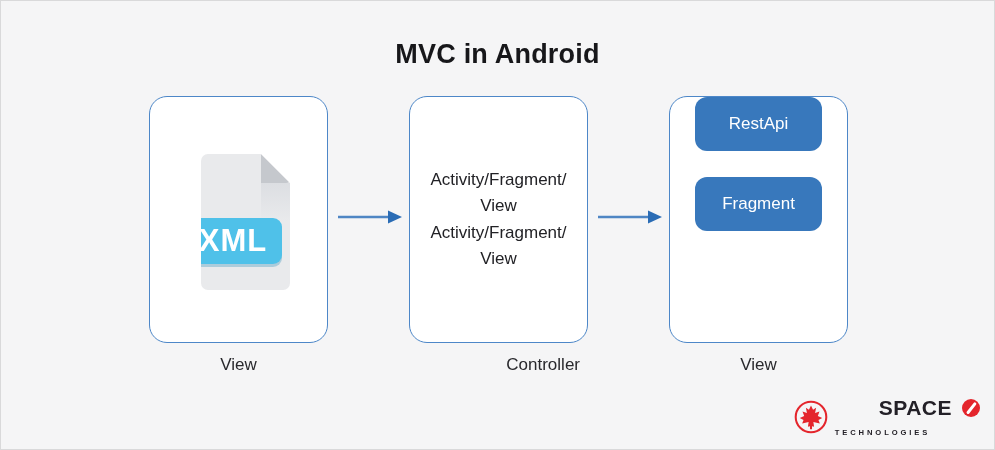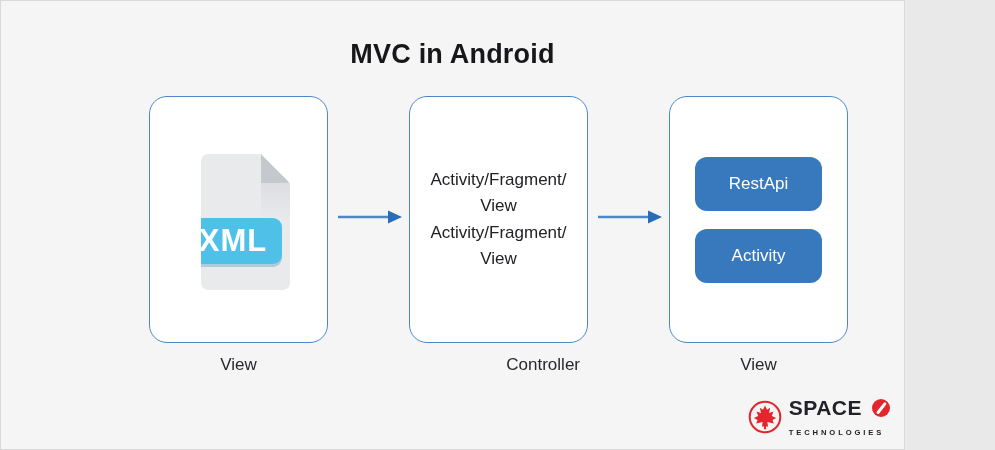--- a/index.html
+++ b/index.html
@@ -1,21 +1,21 @@
 <!DOCTYPE html>
 <html><head>
 <meta charset="utf-8">
 <style>
   * { margin: 0; padding: 0; box-sizing: border-box; }
   html, body { background: #e9e9ea; }
   body { font-family: "Liberation Sans", sans-serif; }
 
   .canvas {
     position: relative;
-    width: 905px;
+    width: 995px;
     height: 450px;
     background: #f5f5f6;
     border: 1px solid #d9d9da;
     overflow: hidden;
     padding-left: 17px;
   }
 
   .page-title {
     position: absolute;
     top: 38px;
@@ -32,21 +32,21 @@
     position: absolute;
     top: 95px;
     width: 179px;
     height: 247px;
     background: #ffffff;
     border: 1px solid #4d87c8;
     border-radius: 18px;
   }
   .box-view       { left: 148px; }
   .box-controller { left: 408px; display: flex; flex-direction: column; justify-content: center; align-items: center; }
-  .box-model      { left: 668px; display: flex; flex-direction: column; justify-content: center; align-items: center; gap: 18px; }
+  .box-model      { left: 668px; display: flex; flex-direction: column; align-items: center; gap: 26px; }
 
   .box-label {
     position: absolute;
     top: 354px;
     width: 179px;
     text-align: center;
     font-size: 17px;
     color: #29292d;
   }
   .label-view       { left: 148px; }
@@ -131,21 +131,21 @@
   
   .brand {
     position: absolute;
     right: 14px;
     bottom: 12px;
     display: flex;
     align-items: center;
     gap: 7px;
   }
   .brand-text { display: flex; flex-direction: column; }
-  .brand-name-row { display: flex; align-items: center; gap: 10px; }
+  .brand-name-row { display: flex; align-items: center; gap: 10px; margin-left: 44px; }
   .brand-name {
     font-size: 21px;
     font-weight: 700;
     letter-spacing: 0.5px;
     color: #232027;
     line-height: 1;
   }
   .slashed-o {
     position: relative;
     width: 18px;
@@ -207,21 +207,21 @@
   </div>
   <div class="box-label label-controller">Controller</div>
 
   <svg class="arrow arrow-2" width="66" height="16" viewBox="0 0 66 16">
     <line x1="1" y1="8" x2="52" y2="8" stroke="#4f86c4" stroke-width="2.6"></line>
     <polygon points="51,1.5 65,8 51,14.5" fill="#2a6cb5"></polygon>
   </svg>
 
   <div class="box box-model">
     <div class="model-btn">RestApi</div>
-    <div class="model-btn">Activity</div>
+    <div class="model-btn">Fragment</div>
   </div>
   <div class="box-label label-model">View</div>
 
   <div class="brand">
     <svg width="34" height="34" viewBox="0 0 100 100">
       <circle cx="50" cy="50" r="45" fill="none" stroke="#e4252c" stroke-width="6"></circle>
       <path d="M50 16 L56 29 L65 23 L62 38 L75 34 L70 47 L83 53 L72 59 L76 69 L57 65 L59 79 L53 77 L53 86 L47 86 L47 77 L41 79 L43 65 L24 69 L28 59 L17 53 L30 47 L25 34 L38 38 L35 23 L44 29 Z" fill="#e4252c"></path>
     </svg>
     <div class="brand-text">
       <div class="brand-name-row">

